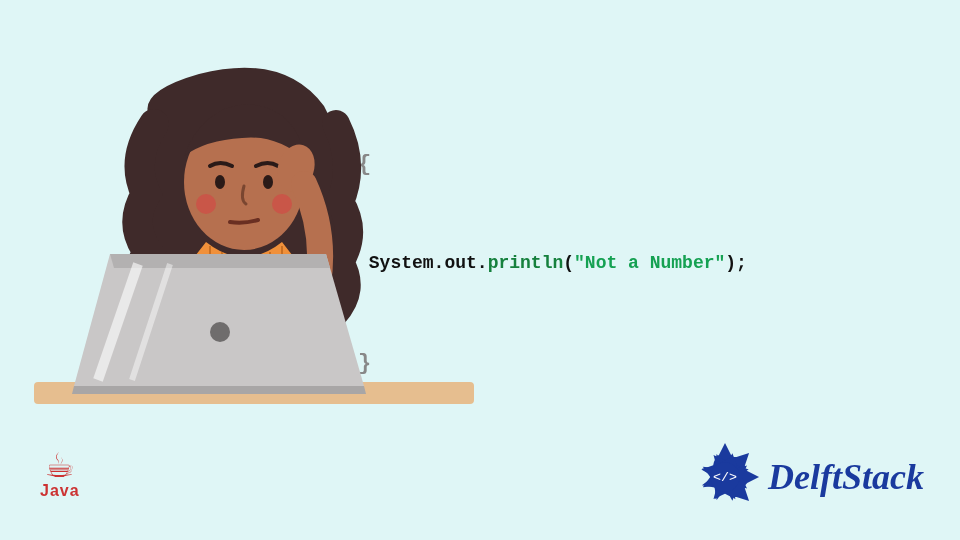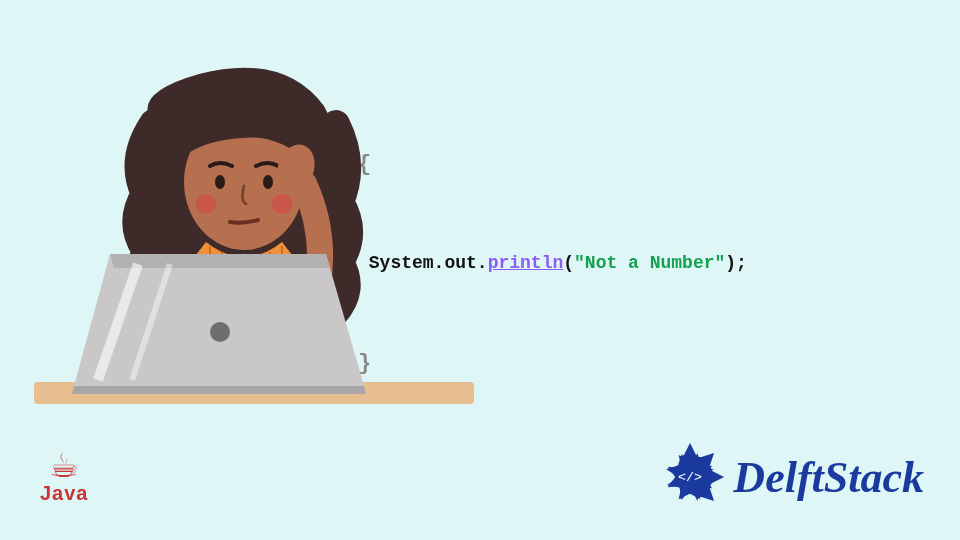--- a/index.html
+++ b/index.html
@@ -22,21 +22,21 @@
     left: 358px;
     top: 80px;
     font-size: 22px;
     font-weight: 700;
     line-height: 1.55;
     white-space: pre;
     color: #111;
   }
   .code .kw     { color: #2a44ef; }
   .code .paren  { color: #111; }
-  .code .call   { color: #8b5cf6; text-decoration: underline; }
+  .code .call   { color: #15803d; }
   .code .str    { color: #15a152; }
   .code .stmt   { font-size: 18px; }
   .code .brace  { color: #888; }
 
   
   .illu {
     position: absolute;
     left: 34px;
     top: 64px;
     width: 440px;
@@ -45,34 +45,34 @@
 
   
   .java-logo {
     position: absolute;
     left: 40px;
     top: 448px;
     text-align: center;
     font-family: Arial, sans-serif;
   }
   .java-logo .cup { font-size: 34px; color: #c33; line-height: 1; }
-  .java-logo .txt { font-size: 20px; color: #c33; font-weight: 600; letter-spacing: 1px; }
+  .java-logo .txt { font-size: 16px; color: #c33; font-weight: 600; letter-spacing: 1px; }
 
   
   .delft {
     position: absolute;
     right: 36px;
     top: 440px;
     display: flex;
     align-items: center;
     gap: 6px;
   }
   .delft .name {
     font-family: Georgia, 'Times New Roman', serif;
-    font-size: 44px;
+    font-size: 36px;
     color: #1a3a9e;
     font-style: italic;
     font-weight: 600;
   }
 </style>
 </head>
 <body>
 
 <div class="canvas">
 

